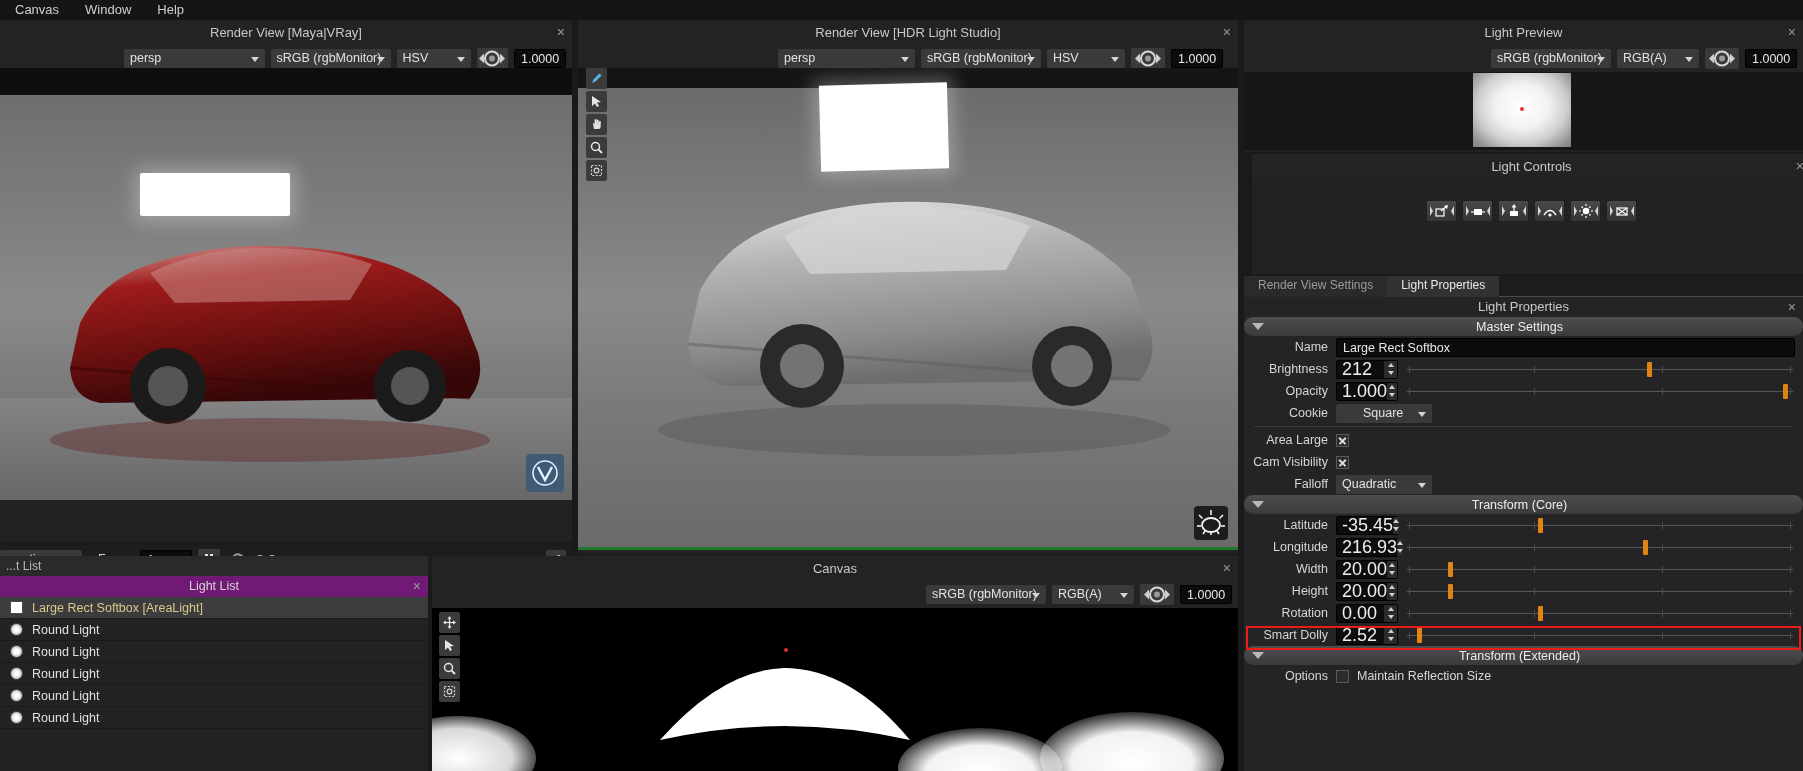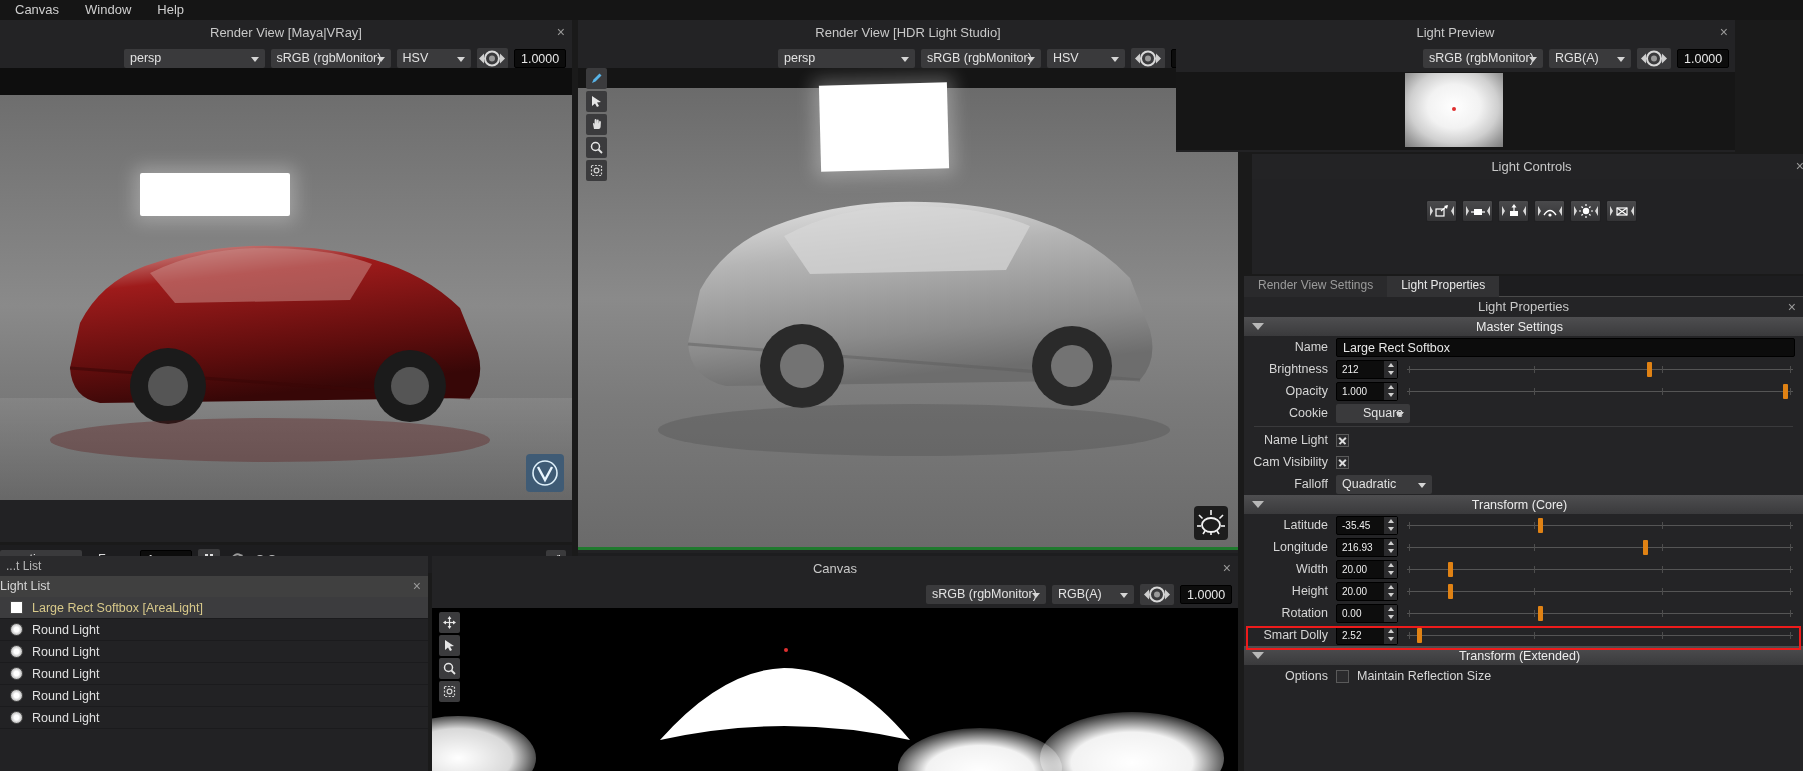--- a/index.html
+++ b/index.html
@@ -84,22 +84,22 @@
     width: 21px; height: 21px; background: #3b3b3d; border-radius: 2px;
     display: flex; align-items: center; justify-content: center; cursor: pointer;
   }
 
   
   .llist-head {
     height: 20px; background: #2a2a2c; position: relative;
     font-size: 12px; color: #b8b8b8; padding-left: 6px; line-height: 20px;
   }
   .llist-title {
-    height: 21px; line-height: 21px; font-size: 12.5px;
-    color: #d5d5d5; background: #404040; position: relative;
+    height: 21px; line-height: 21px; text-align: center; font-size: 12.5px;
+    color: #d5d5d5; background: #701a75; position: relative;
   }
   .lrow {
     height: 22px; display: flex; align-items: center; gap: 9px;
     padding-left: 10px; font-size: 12.5px; border-bottom: 1px solid #1b1b1d;
     color: #e0e0e0; cursor: pointer;
   }
   .lrow.sel { background: #3c3c3e; color: #d8c98a; }
   .lswatch {
     width: 13px; height: 13px; background: #fff; border: 1px solid #4a4a4a;
     flex: 0 0 auto;
@@ -108,39 +108,39 @@
     background: radial-gradient(circle at 50% 50%, #fff 30%, #cfcfcf 60%, #8e8e8e 100%); }
 
   
   .tabbar { height: 19px; display: flex; background: #1d1d1f; font-size: 12px; }
   .tab { padding: 0 14px; line-height: 19px; color: #9b9b9b; background:#2a2a2c; cursor:pointer;}
   .tab.active { background: #323234; color: #e8e8e8; }
   .tabfill { flex: 1; border-bottom: 1px solid #4a4a4a; }
   .sec-header {
     height: 19px; background: linear-gradient(#4e4e50, #3a3a3c);
     display: flex; align-items: center; font-size: 12.5px; color: #ececec;
-    position: relative; padding: 0 8px;
+    position: relative; padding: 0 8px; border-radius: 9px;
   }
   .sec-header .twirl {
     width: 0; height: 0; border-left: 6px solid transparent;
     border-right: 6px solid transparent; border-top: 7px solid #b8b8b8;
     margin-right: 6px;
   }
   .sec-header .lbl { position: absolute; left: 0; right: 8px; text-align: center; }
   .prow {
     height: 22px; display: flex; align-items: center; font-size: 12.5px;
     position: relative;
   }
   .plabel { width: 92px; text-align: right; padding-right: 8px; color: #d6d6d6; flex:0 0 auto;}
   .spin {
     display: flex; align-items: stretch; height: 19px;
     background: #0d0d0d; border: 1px solid #000; border-radius: 2px;
     width: 62px; flex: 0 0 auto; position: relative;
   }
-  .spin .v { flex: 1; font-size: 10px; color: #efefef; line-height: 17px; padding-left: 5px; }
+  .spin .v { flex: 1; font-size: 18px; color: #efefef; line-height: 17px; padding-left: 5px; }
   .spin .stepper {
     width: 13px; background: #2b2b2d; display: flex; flex-direction: column;
     align-items: center; justify-content: space-around; cursor: pointer;
   }
   .spin .stepper i {
     display:block; width:0; height:0; border-left:3px solid transparent;
     border-right:3px solid transparent;
   }
   .spin .stepper i.up { border-bottom: 4px solid #cfcfcf; }
   .spin .stepper i.dn { border-top: 4px solid #cfcfcf; }
@@ -400,21 +400,21 @@
       <div class="numbox" style="width:52px;">0</div>
       <div class="aperture-btn" style="width:22px;height:20px;">
         <svg width="10" height="12">
             <rect x="1" y="1" width="3" height="10" fill="#e0e0e0"></rect>
             <rect x="6" y="1" width="3" height="10" fill="#e0e0e0"></rect>
           </svg>
       </div>
     </div>
   </div>
 
-  <div class="panel" style="left:1176px; top:20px; width:559px; height:132px;">
+  <div class="panel" style="left:1244px; top:20px; width:559px; height:132px;">
     <div class="panel-title">
       <span>Light Preview</span>
       <span class="panel-close">×</span>
     </div>
     <div class="toolbar" style="justify-content:flex-end;">
       <div class="combo" style="width:120px;">
         <span>sRGB (rgbMonitor)</span>
         <span class="arr"></span>
       </div>
       <div class="combo" style="width:82px;">
@@ -570,30 +570,30 @@
         <div class="tick" style="left:4px"></div>
           <div class="tick" style="left:33%"></div>
         <div class="tick" style="left:66%"></div>
           <div class="tick" style="right:4px"></div>
         <div class="knob" style="left:97%"></div>
       </div>
       <span style="width:8px"></span>
     </div>
     <div class="prow">
       <div class="plabel">Cookie</div>
-      <div class="combo" style="width:74px;padding-left:27px;">
+      <div class="combo" style="width:96px;padding-left:27px;">
         <span>Square</span>
         <span class="arr"></span>
       </div>
     </div>
 
     <div class="divline"></div>
 
     <div class="prow">
-      <div class="plabel">Name Light</div>
+      <div class="plabel">Area Large</div>
       <div class="chk"></div>
     </div>
     <div class="prow">
       <div class="plabel">Cam Visibility</div>
       <div class="chk"></div>
     </div>
     <div class="prow">
       <div class="plabel">Falloff</div>
       <div class="combo" style="width:96px;">
         <span>Quadratic</span>

